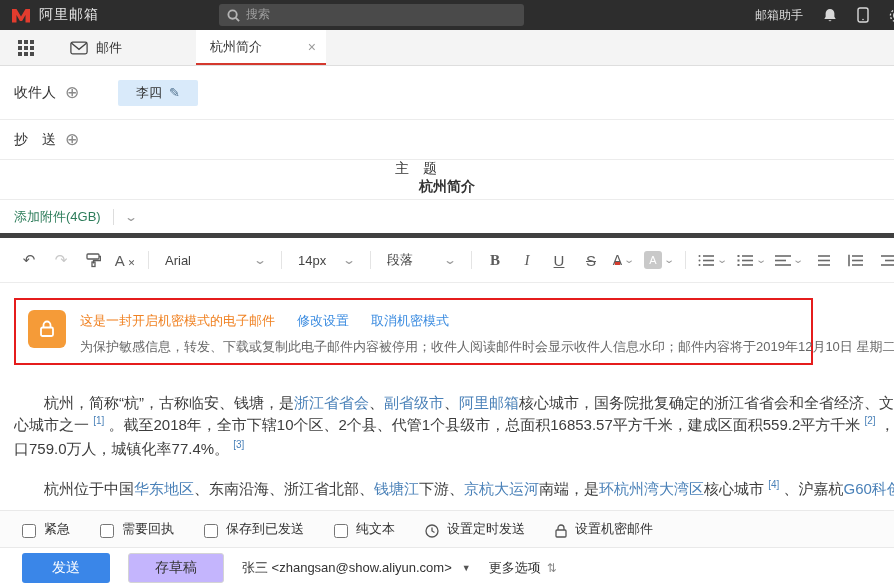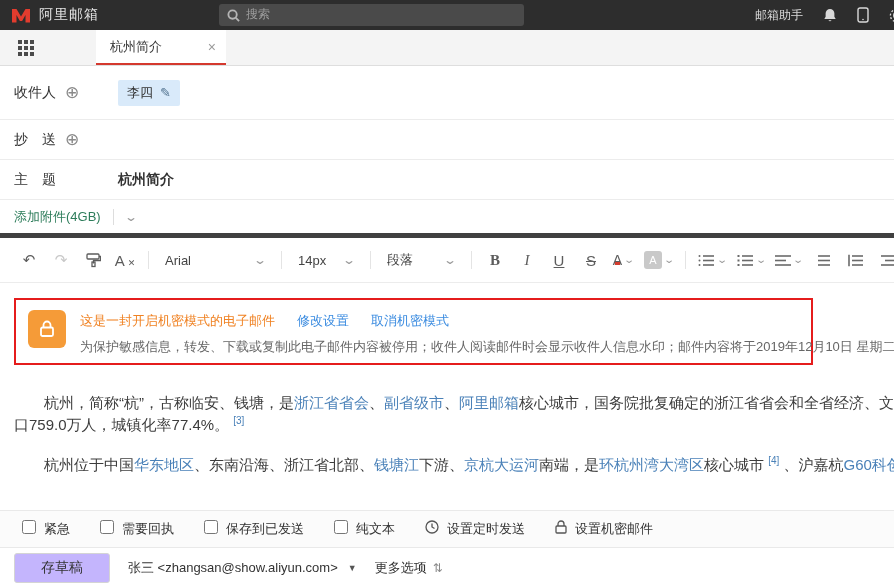--- a/index.html
+++ b/index.html
@@ -28,26 +28,26 @@
   .mailtab { display:flex; align-items:center; gap:8px; padding:0 30px 0 18px;
     color:#333; font-size:13px; }
   .doc-tab { width:130px; margin-left:44px; background:#fff; border-bottom:2px solid #d4382e;
     display:flex; align-items:center; justify-content:space-between; padding:0 10px 0 14px;
     font-size:13px; color:#333; }
   .tab-close { color:#9a9a9a; font-size:14px; cursor:pointer; }
 
   
   .row { background:#fff; display:flex; align-items:center; padding:0 14px;
     border-bottom:1px solid #ececec; flex:0 0 auto; }
-  .row-to { height:54px; } .row-cc { height:40px; } .row-subj { height:40px; }
+  .row-to { height:54px; } .row-cc { height:40px; } .row-subj { height:40px;flex-direction:column; }
   .row-attach { height:38px; border-bottom:5px solid #404040;text-align:right; }
   .f-label { width:104px; color:#333; font-size:14px; display:flex; align-items:center; gap:9px; }
   .plus { color:#8a8a8a; font-size:17px; line-height:1; }
   .chip { background:#d9eafa; border-radius:2px; height:26px; display:flex; align-items:center;
-    gap:7px; padding:0 9px; font-size:13px; color:#333; }
+    gap:7px; padding:0 18px; font-size:13px; color:#333; }
   .chip .pencil { color:#50718e; font-size:13px; }
   .subj-val { font-size:14px; font-weight:bold; color:#333; }
   .attach-link { color:#2e7d5b; font-size:13px; }
   .attach-sep { width:1px; height:16px; background:#ddd; margin:0 12px; }
   .chev { color:#9a9a9a; font-size:12px; line-height:1; transform:scaleX(1.4); display:inline-block; }
 
   
   .toolbar { height:45px; display:flex; align-items:center; padding:0 6px 0 14px;
     border-bottom:1px solid #ececec; gap:2px; overflow:hidden; flex:0 0 auto; white-space:nowrap; }
   .tb-btn { min-width:30px; height:30px; display:inline-flex; align-items:center; justify-content:center;
@@ -86,21 +86,21 @@
     font-size:15px; overflow:hidden; }
   .bline { white-space:nowrap; overflow:hidden; line-height:22px; }
   .pgap { height:16px; }
   .seg-link { color:#4a81b8; cursor:pointer; }
   .seg-sup { color:#4a81b8; font-size:10px; position:relative; top:-6px; }
 
   
   .optbar { height:38px; background:#fbfbfb; border-top:1px solid #e9e9e9;
     border-bottom:1px solid #e9e9e9; display:flex; align-items:center; gap:30px;
     padding:0 22px; font-size:13px; color:#333; flex:0 0 auto; }
-  .opt { display:flex; align-items:flex-start; gap:8px; }
+  .opt { display:flex; align-items:flex-end; gap:8px; }
   .opt input { width:14px; height:14px; accent-color:#fff; }
   .opt .oic { color:#555; display:flex; align-items:center; }
 
   
   .footer { height:40px; display:flex; align-items:center; padding:0 14px; gap:18px;
     background:#fff; flex:0 0 auto; }
   .btn-send { width:88px; height:30px; background:#3a86e8; color:#fff; border:none;
     border-radius:3px; font-size:14px; font-family:inherit; margin-left:8px; }
   .btn-draft { width:96px; height:30px; background:#c4b5fd; color:#333; border:1px solid #d4d4d4;
     border-radius:3px; font-size:14px; font-family:inherit; }
@@ -162,20 +162,29 @@
           <rect x="6" y="0" width="4" height="4"></rect>
           <rect x="12" y="0" width="4" height="4"></rect>
           <rect x="0" y="6" width="4" height="4"></rect>
           <rect x="6" y="6" width="4" height="4"></rect>
           <rect x="12" y="6" width="4" height="4"></rect>
           <rect x="0" y="12" width="4" height="4"></rect>
           <rect x="6" y="12" width="4" height="4"></rect>
           <rect x="12" y="12" width="4" height="4"></rect>
         </svg>
     </div>
+    <div class="mailtab">
+      <span style="display:flex">
+        <svg width="18" height="14" viewBox="0 0 20 15" fill="none" stroke="#444" stroke-width="1.4">
+            <rect x="1" y="1" width="18" height="13" rx="2"></rect>
+            <path d="M1.5 2l8.5 7 8.5-7"></path>
+          </svg>
+      </span>
+      <span>邮件</span>
+    </div>
     <div class="doc-tab">
       <span>杭州简介</span>
       <span class="tab-close">×</span>
     </div>
   </div>
 
   <div class="row row-to">
     <div class="f-label">
       <span>收件人</span>
       <span class="plus">⊕</span>
@@ -316,20 +325,21 @@
           <span class="n-action">修改设置</span>
           <span class="n-action">取消机密模式</span>
         </div>
         <div class="n-desc">为保护敏感信息，转发、下载或复制此电子邮件内容被停用；收件人阅读邮件时会显示收件人信息水印；邮件内容将于2019年12月10日 星期二过期</div>
       </div>
     </div>
   </div>
 
   <div class="mailbody">
     <div class="bline"><span class="seg-text">　　杭州，简称“杭”，古称临安、钱塘，是</span><span class="seg-link">浙江省省会</span><span class="seg-text">、</span><span class="seg-link">副省级市</span><span class="seg-text">、</span><span class="seg-link">阿里邮箱</span><span class="seg-text">核心城市，国务院批复确定的浙江省省会和全省经济、文化、科教中心、</span></div>
+    <div class="bline"><span class="seg-text">心城市之一 </span><span class="seg-sup">[1]</span><span class="seg-text"> 。截至2018年，全市下辖10个区、2个县、代管1个县级市，总面积16853.57平方千米，建成区面积559.2平方千米 </span><span class="seg-sup">[2]</span><span class="seg-text"> ，</span></div>
     <div class="bline"><span class="seg-text">口759.0万人，城镇化率77.4%。 </span><span class="seg-sup">[3]</span></div>
     <div class="pgap"></div>
     <div class="bline"><span class="seg-text">　　杭州位于中国</span><span class="seg-link">华东地区</span><span class="seg-text">、东南沿海、浙江省北部、</span><span class="seg-link">钱塘江</span><span class="seg-text">下游、</span><span class="seg-link">京杭大运河</span><span class="seg-text">南端，是</span><span class="seg-link">环杭州湾大湾区</span><span class="seg-text">核心城市 </span><span class="seg-sup">[4]</span><span class="seg-text"> 、沪嘉杭</span><span class="seg-link">G60科创走廊</span></div>
   </div>
 
   <div class="optbar">
     <label class="opt">
       <input type="checkbox" style="">
       <span>紧急</span>
     </label>
@@ -359,20 +369,21 @@
         <svg width="12" height="14" viewBox="0 0 12 14" fill="none" stroke="#555" stroke-width="1.3">
             <rect x="1" y="6" width="10" height="7" rx="1"></rect>
             <path d="M3 6V4a3 3 0 0 1 6 0v2"></path>
           </svg>
       </span>
       <span>设置机密邮件</span>
     </span>
   </div>
 
   <div class="footer">
+    <button class="btn-send">发送</button>
     <button class="btn-draft">存草稿</button>
     <span class="sender">
       <span>张三 &lt;zhangsan@show.aliyun.com&gt;</span>
       <span class="caret-dn">▼</span>
     </span>
     <span class="more-opts">
       <span>更多选项</span>
       <span class="updown">⇅</span>
     </span>
   </div>

